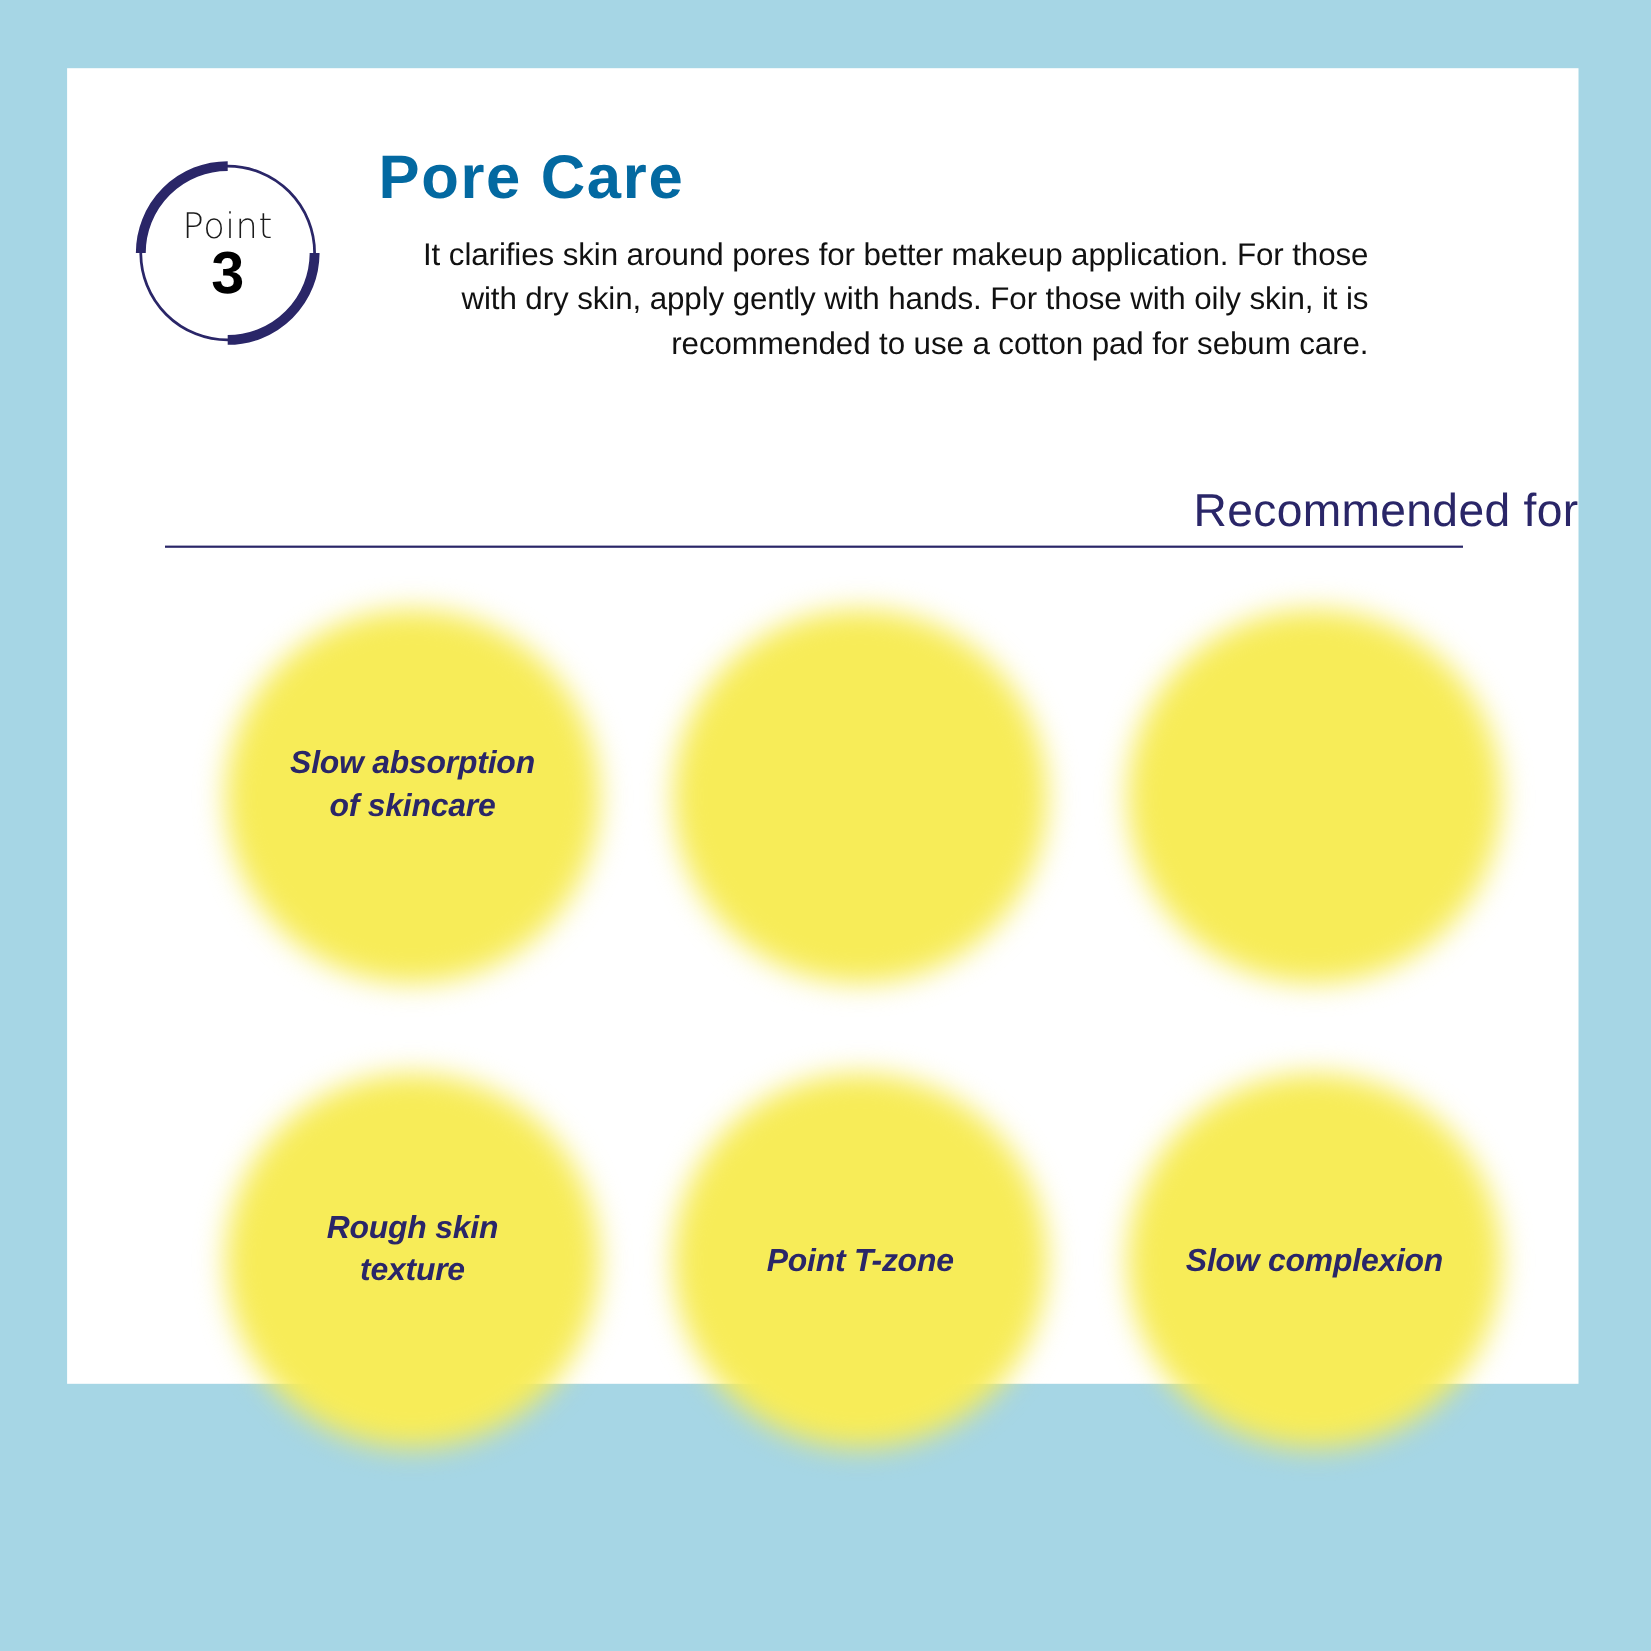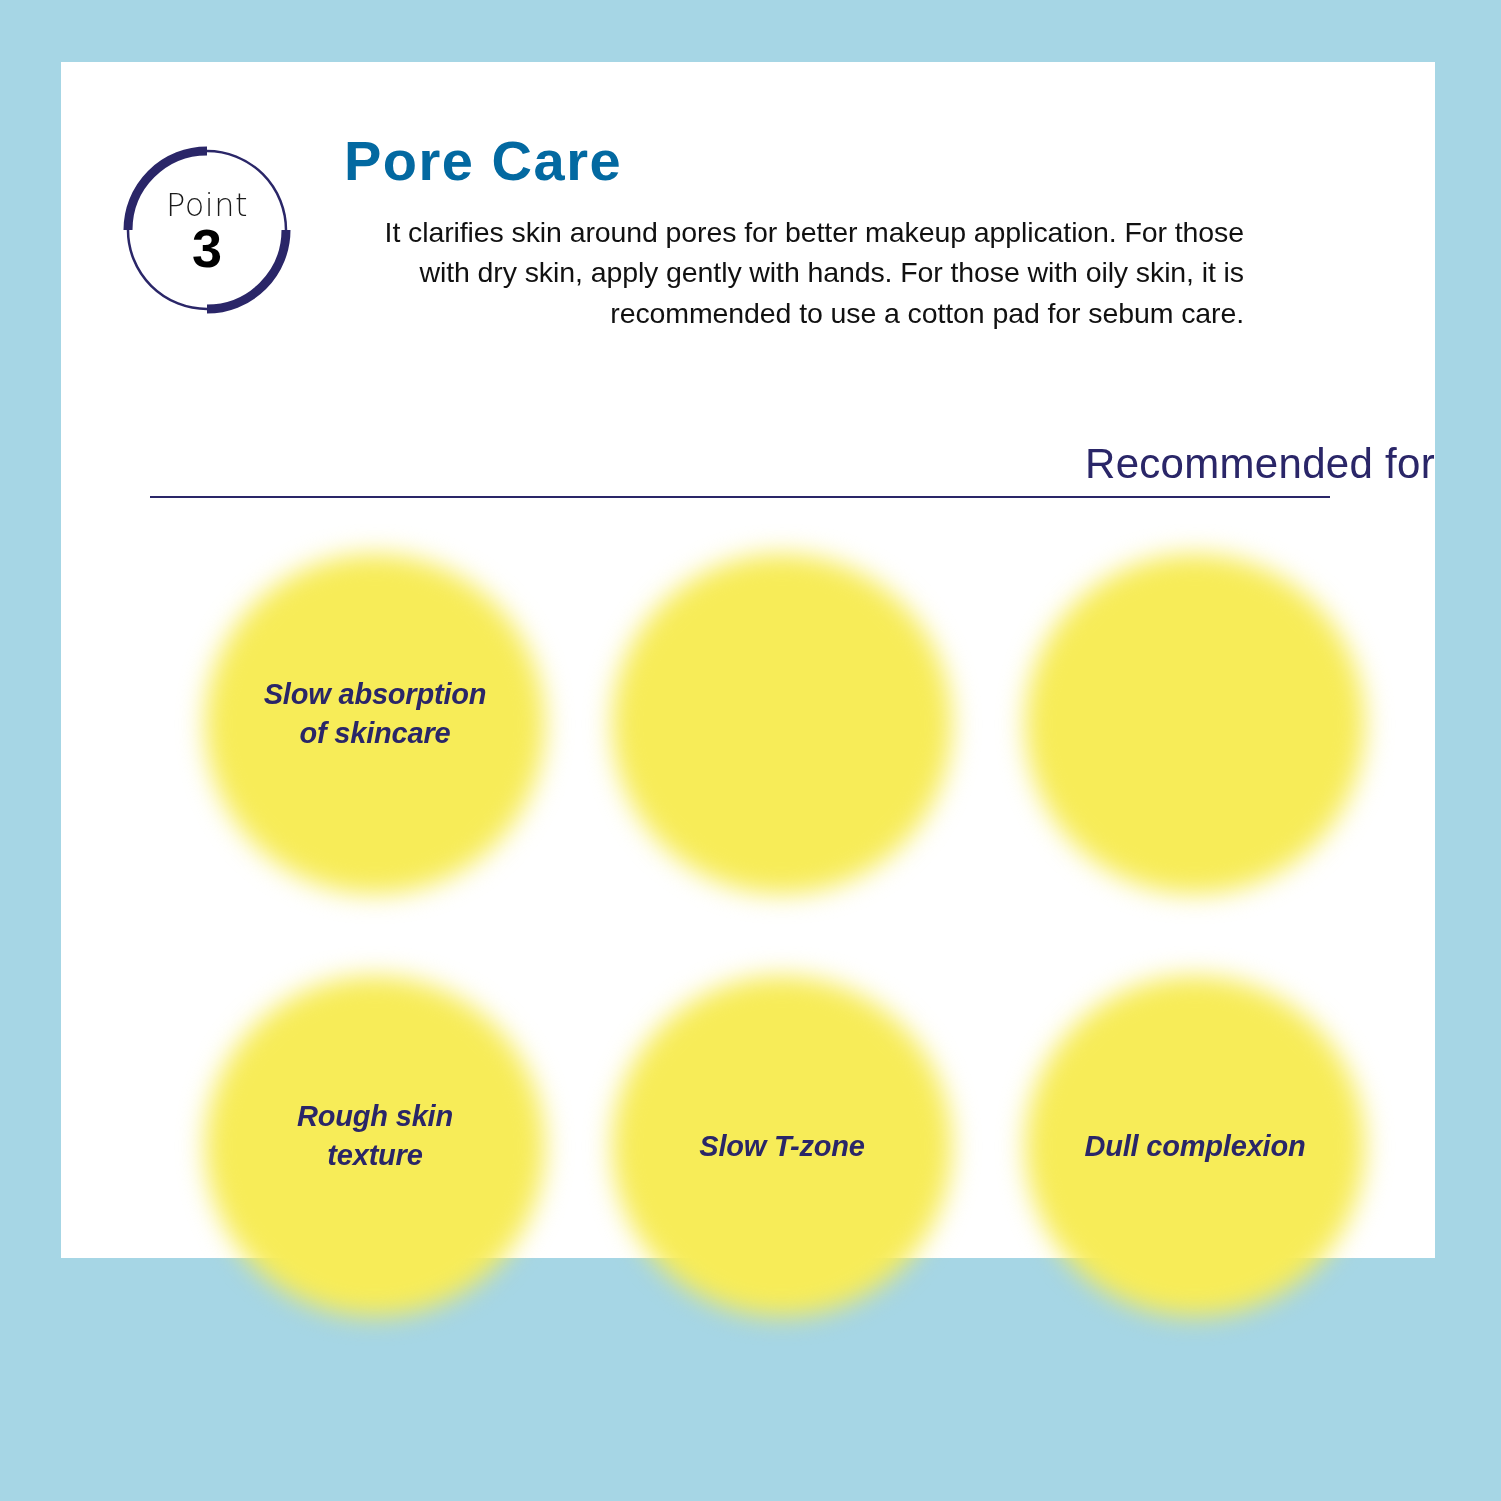--- a/index.html
+++ b/index.html
@@ -233,20 +233,20 @@
         <div class="bubble-label c1 lift-1">Slow absorption
 of skincare</div>
       </div>
 
       <div class="bubble-row row2">
         <div class="bubble c1"></div>
         <div class="bubble c2"></div>
         <div class="bubble c3"></div>
         <div class="bubble-label c1 lift-1">Rough skin
 texture</div>
-        <div class="bubble-label c2 lift-0">Slow T-zone</div>
-        <div class="bubble-label c3 lift-0">Dull complexion</div>
+        <div class="bubble-label c2 lift-0">Point T-zone</div>
+        <div class="bubble-label c3 lift-0">Slow complexion</div>
       </div>
 
     </div>
 
   </div>
 </div>
 
 </body></html>

